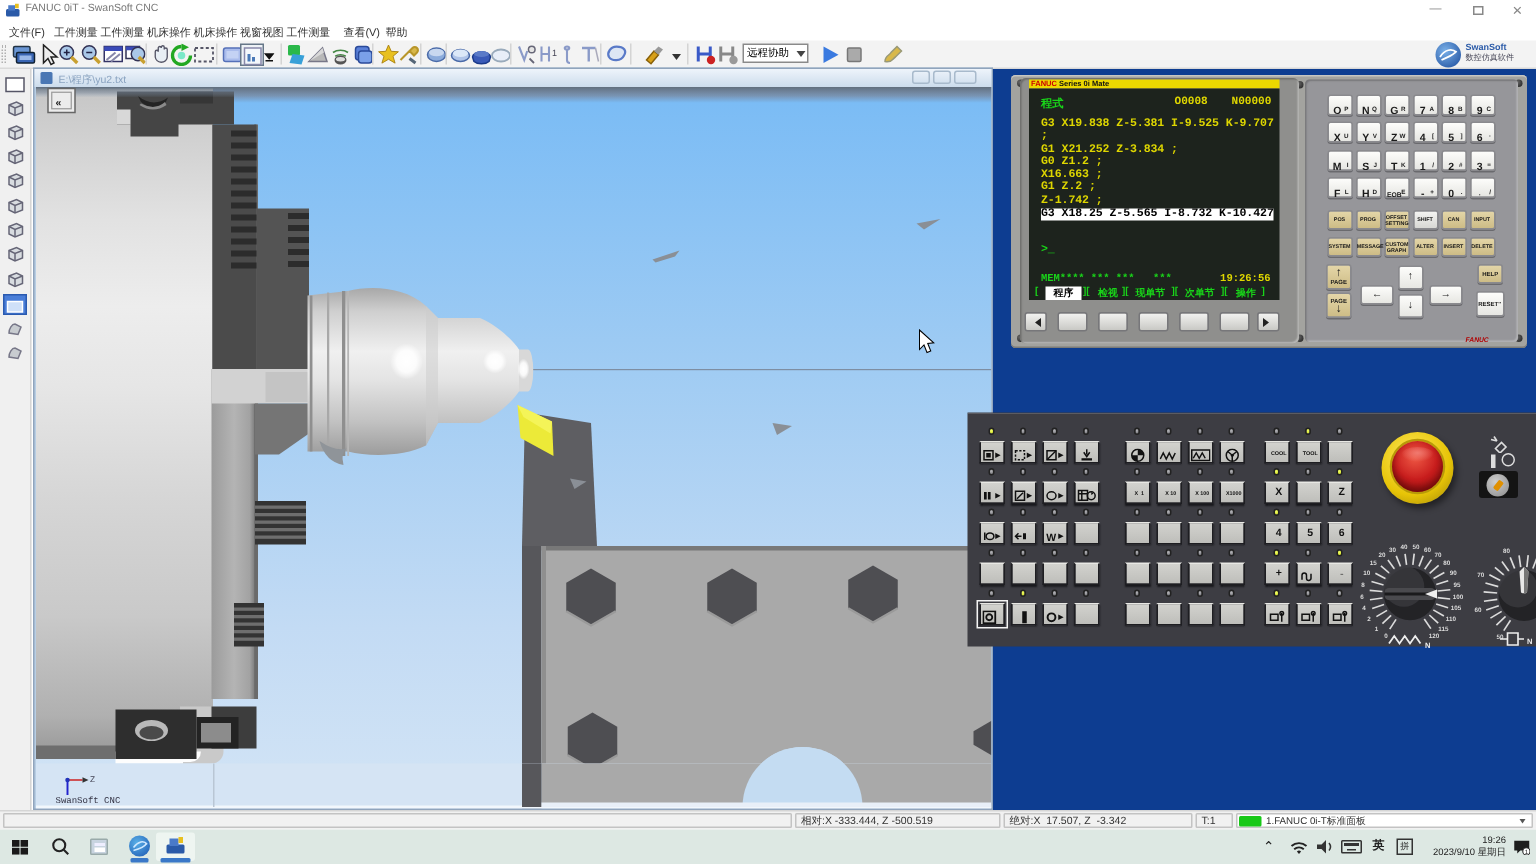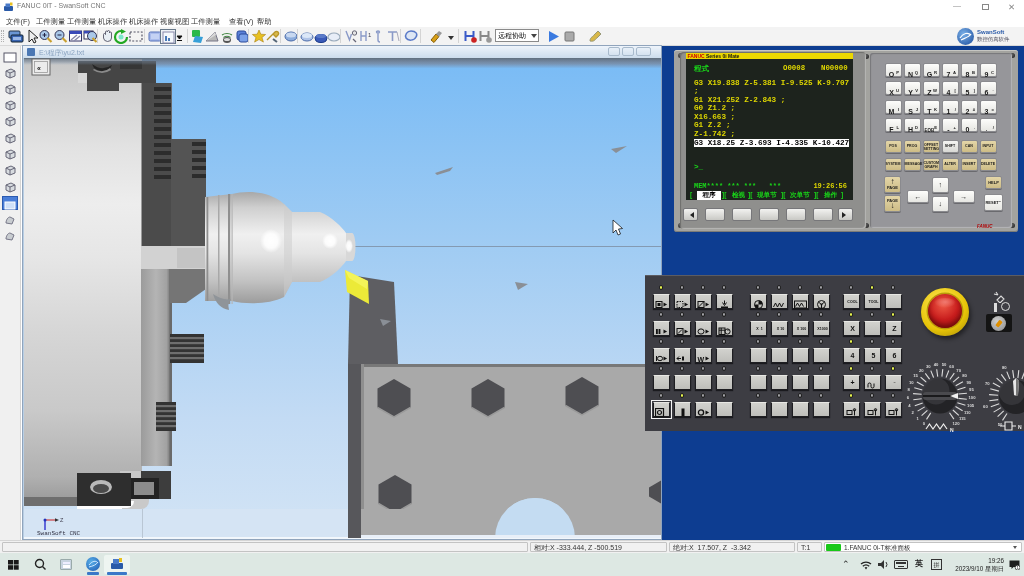--- a/index.html
+++ b/index.html
@@ -482,26 +482,26 @@
   <div class="screw" style="left:336px;top:3px"></div>
   <div class="screw" style="left:336px;top:173px"></div>
   <div id="crtbez"></div>
   <div id="crtbar"><span style="color:#c00">&nbsp;FANUC</span> Series 0i Mate</div>
   <div id="crt">
     <div class="abs cg" style="left:8px;top:5px;font-size:7.5px;font-family:'Liberation Sans',sans-serif">程式</div>
     <div class="abs cy" style="left:97px;top:5px;font-size:7.4px">O0008</div>
     <div class="abs cy" style="left:135px;top:5px;font-size:7.4px">N00000</div>
     <div class="cl cy" style="top:19.5px">G3 X19.838 Z-5.381 I-9.525 K-9.707</div>
     <div class="cl cy" style="top:28.1px">;</div>
-    <div class="cl cy" style="top:36.7px">G1 X21.252 Z-2.843 ;</div>
+    <div class="cl cy" style="top:36.7px">G1 X21.252 Z-3.834 ;</div>
     <div class="cl cy" style="top:45.3px">G0 Z1.2 ;</div>
     <div class="cl cy" style="top:53.9px">X16.663 ;</div>
     <div class="cl cy" style="top:62.1px">G1 Z.2 ;</div>
     <div class="cl cy" style="top:70.9px">Z-1.742 ;</div>
-    <div class="cl" style="top:79.6px;background:#fff;color:#000">G3 X18.25 Z-3.693 I-4.335 K-10.427</div>
+    <div class="cl" style="top:79.6px;background:#fff;color:#000">G3 X18.25 Z-5.565 I-8.732 K-10.427</div>
     <div class="cl cg" style="top:104px">&gt;_</div>
     <div class="cl cg" style="top:123px;font-size:7px">MEM**** *** ***&nbsp;&nbsp;&nbsp;***</div>
     <div class="abs cy" style="right:6px;top:123px;font-size:7px">19:26:56</div>
     <div class="abs cg" style="top:131.5px;left:0;width:167px;height:10px;font-size:6.6px;font-family:'Liberation Sans',sans-serif;font-weight:bold">
       <span class="abs" style="left:4px">[</span>
       <span class="abs" style="left:11px;width:24px;background:#fff;color:#000;text-align:center">程序</span>
       <span class="abs" style="left:36px">][</span>
       <span class="abs" style="left:46px">检视</span>
       <span class="abs" style="left:62px">][</span>
       <span class="abs" style="left:71px">现单节</span>

